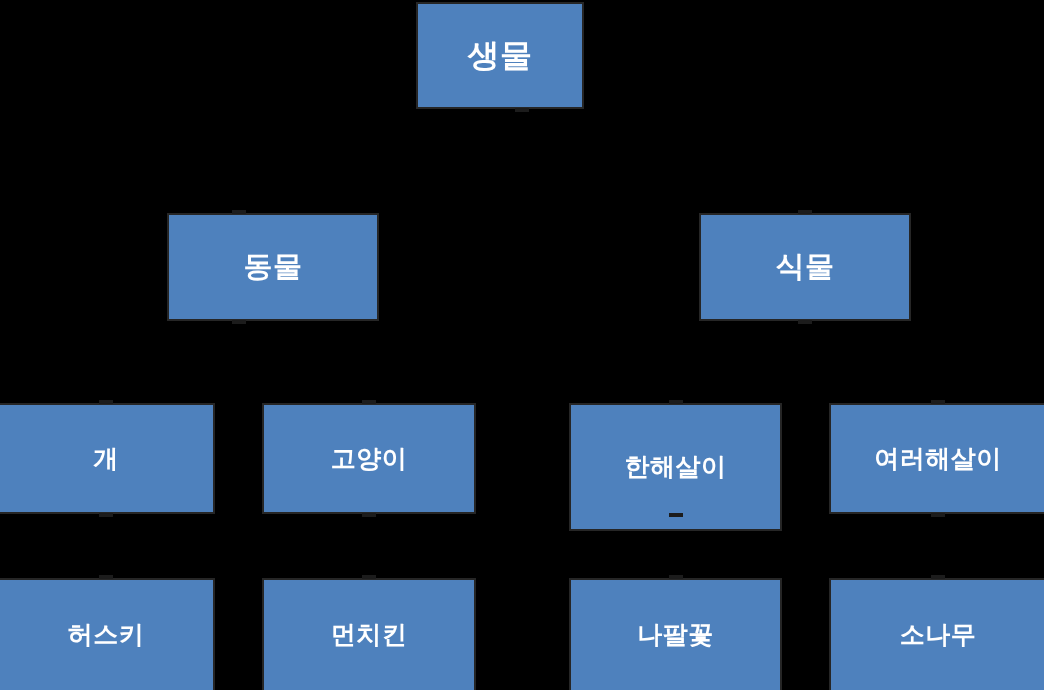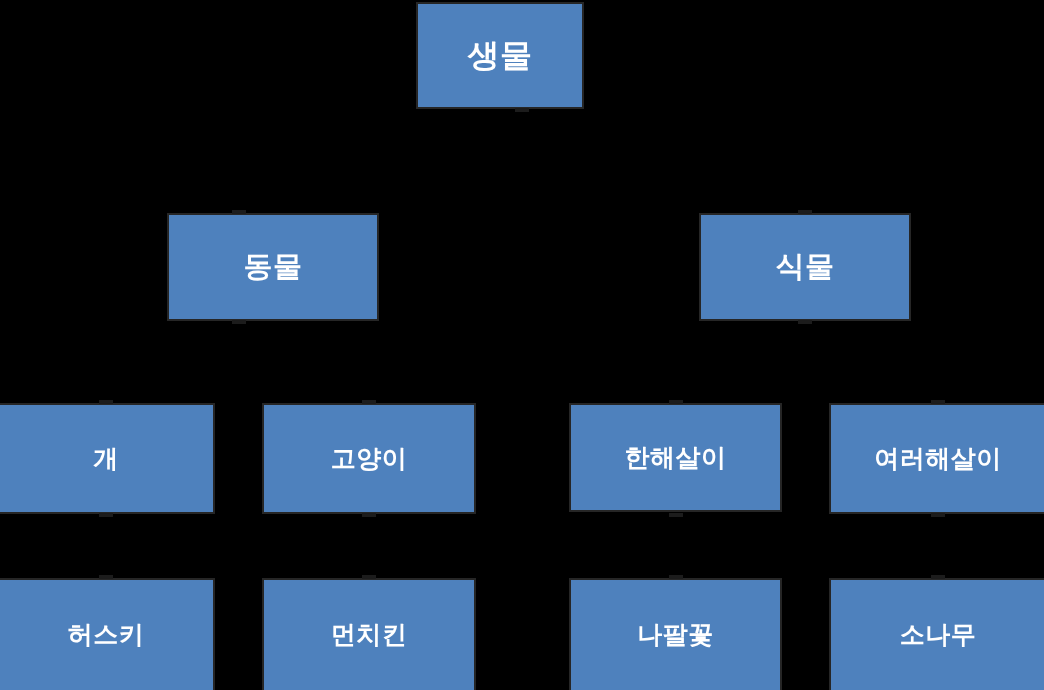--- a/index.html
+++ b/index.html
@@ -118,21 +118,21 @@
       </div>
       <div class="node lvl-1" style="left: 699px; top: 213px; width: 212px; height: 108px; justify-content: center;">
         <span class="node-label">식물</span>
       </div>
       <div class="node lvl-2" style="left: -3px; top: 403px; width: 218px; height: 111px;">
         <span class="node-label">개</span>
       </div>
       <div class="node lvl-2" style="left: 262px; top: 403px; width: 214px; height: 111px;">
         <span class="node-label">고양이</span>
       </div>
-      <div class="node lvl-2" style="left: 569px; top: 403px; width: 213px; height: 109px;">
+      <div class="node lvl-2" style="left: 569px; top: 403px; width: 213px; height: 128px;">
         <span class="node-label">한해살이</span>
       </div>
       <div class="node lvl-2" style="left: 829px; top: 403px; width: 218px; height: 111px;">
         <span class="node-label">여러해살이</span>
       </div>
       <div class="node lvl-3" style="left: -3px; top: 578px; width: 218px; height: 114px;">
         <span class="node-label">허스키</span>
       </div>
       <div class="node lvl-3" style="left: 262px; top: 578px; width: 214px; height: 114px;">
         <span class="node-label">먼치킨</span>

